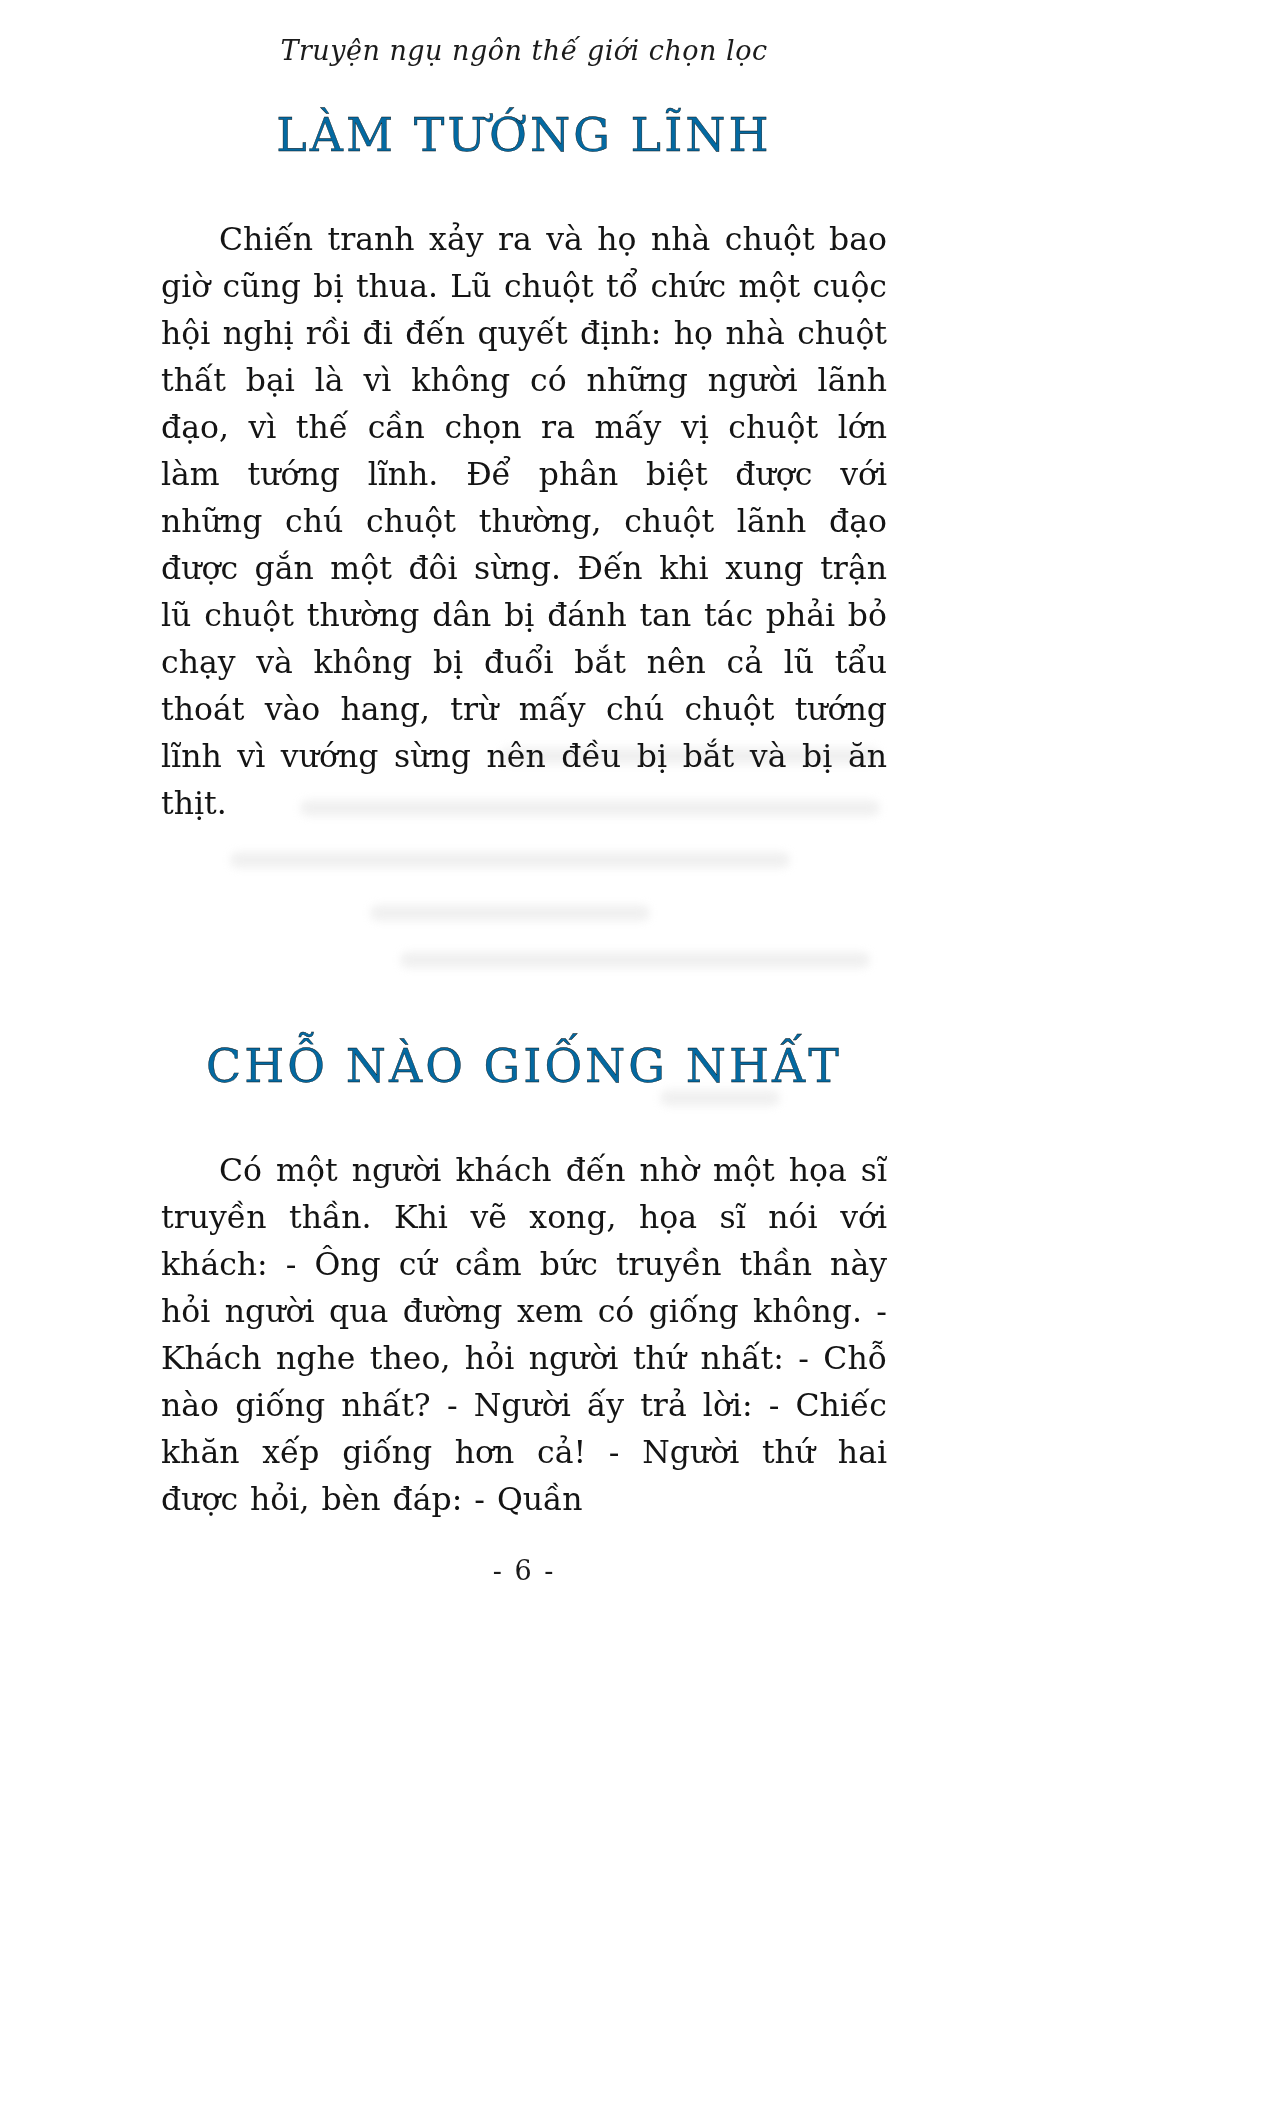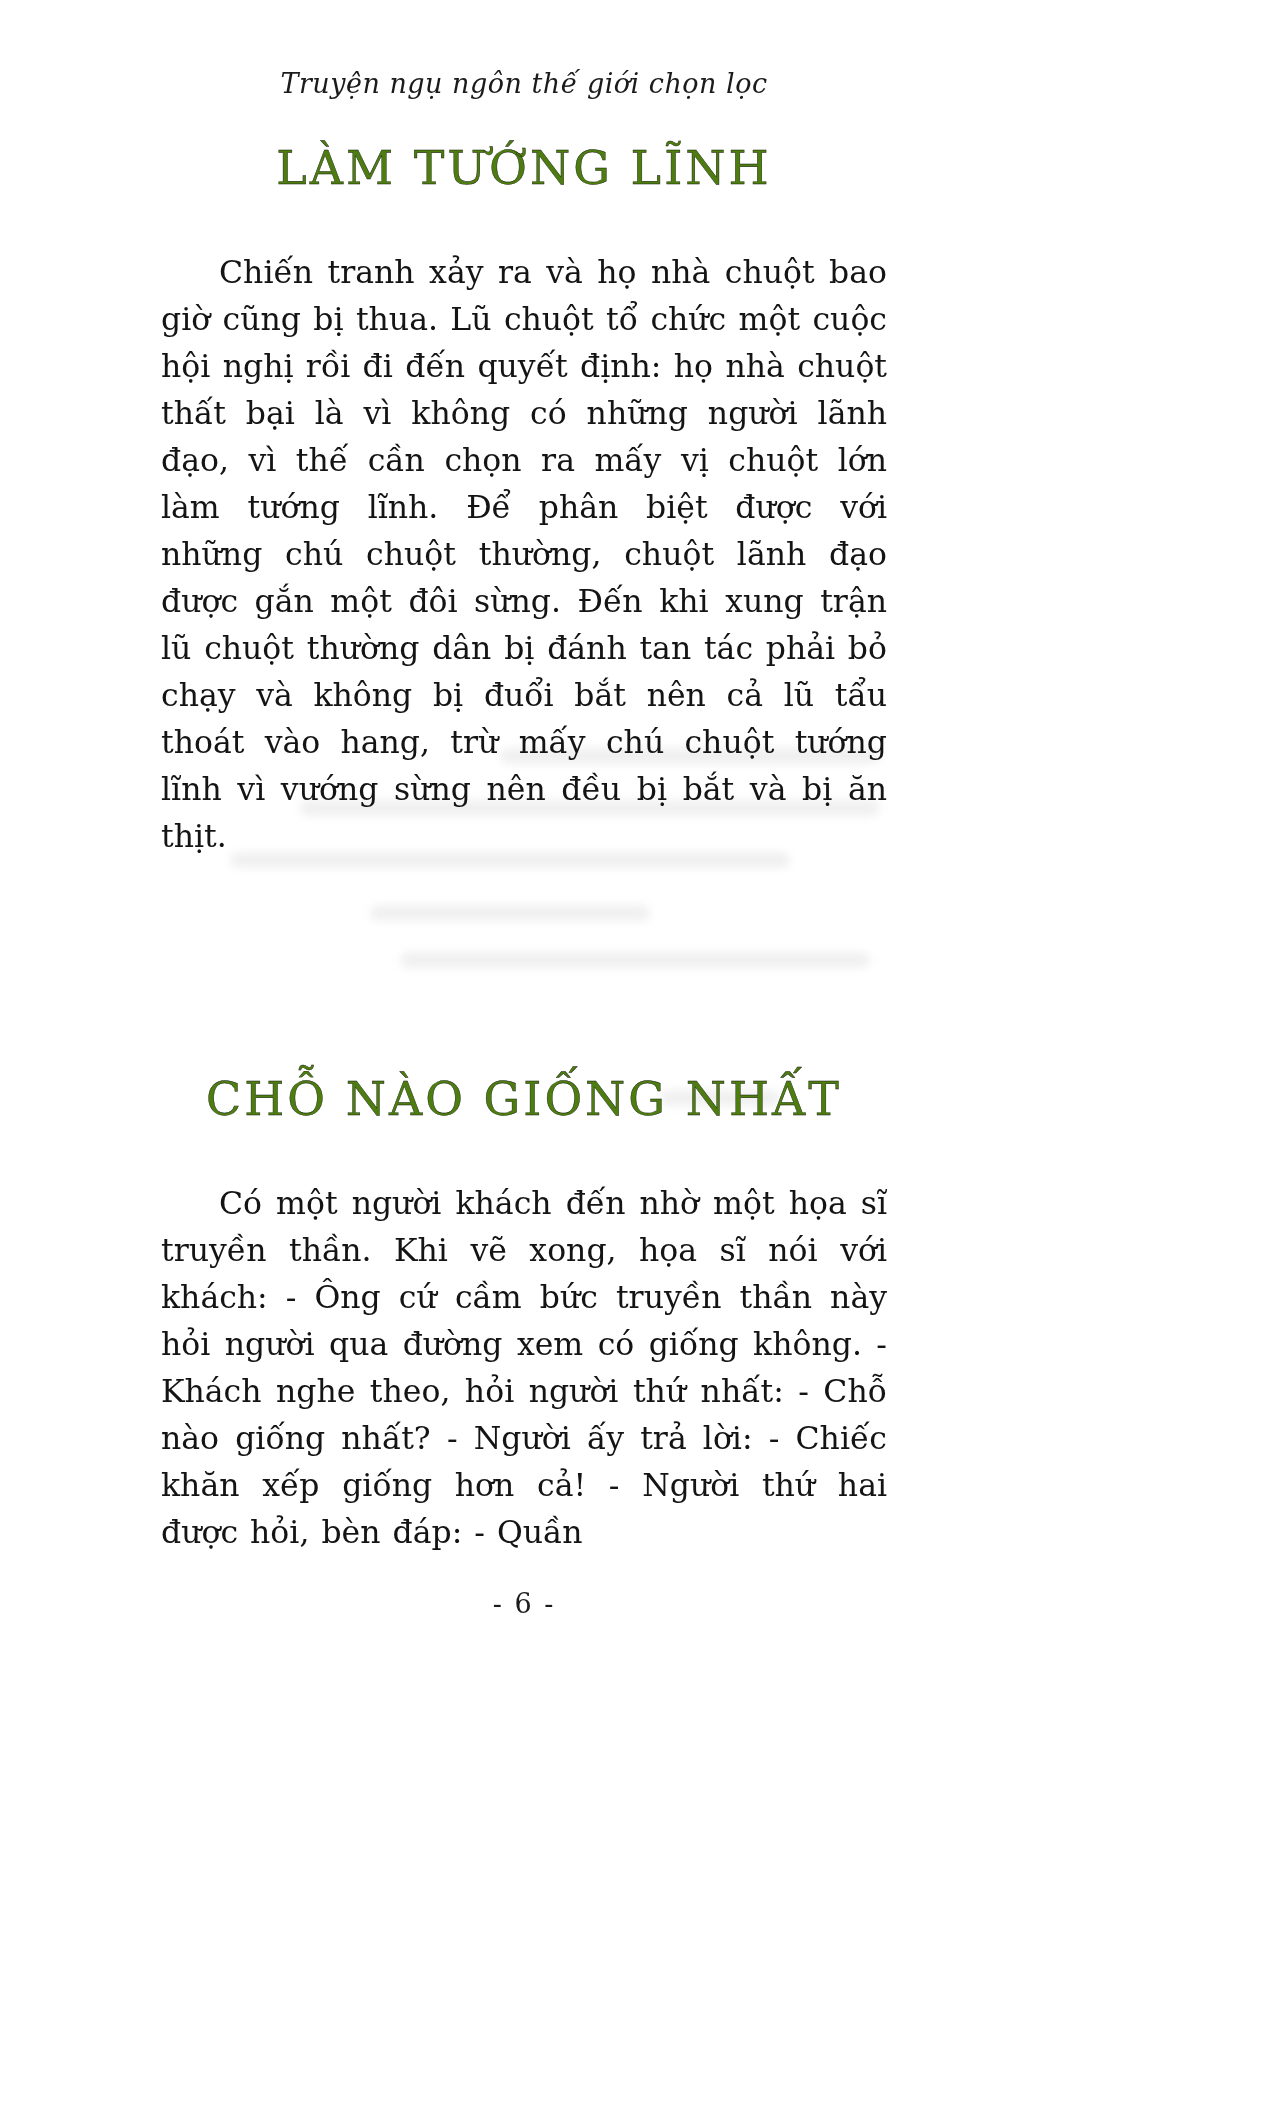--- a/index.html
+++ b/index.html
@@ -16,34 +16,34 @@
     font-family: "DejaVu Serif", "Liberation Serif", serif;
     color: #161616;
   }
   .content-col {
     position: absolute;
     left: 150px;
     top: 0;
     width: 748px;
   }
   .running-header {
-    margin-top: 68px;
+    margin-top: 35px;
     text-align: center;
     font-style: italic;
     font-size: 27px;
     letter-spacing: 0.5px;
     color: #1b1b1b;
   }
   .story-title {
     margin: 0;
     text-align: center;
     font-weight: normal;
     font-size: 46px;
     letter-spacing: 3px;
-    color: #4d7c0f;
+    color: #0369a1;
     font-family: "DejaVu Serif", serif;
     -webkit-text-stroke: 0.4px #141414;
   }
   .story-title.first {
     margin-top: 42px;
   }
   .story-title.second {
     margin-top: 212px;
   }
   .story-body {

